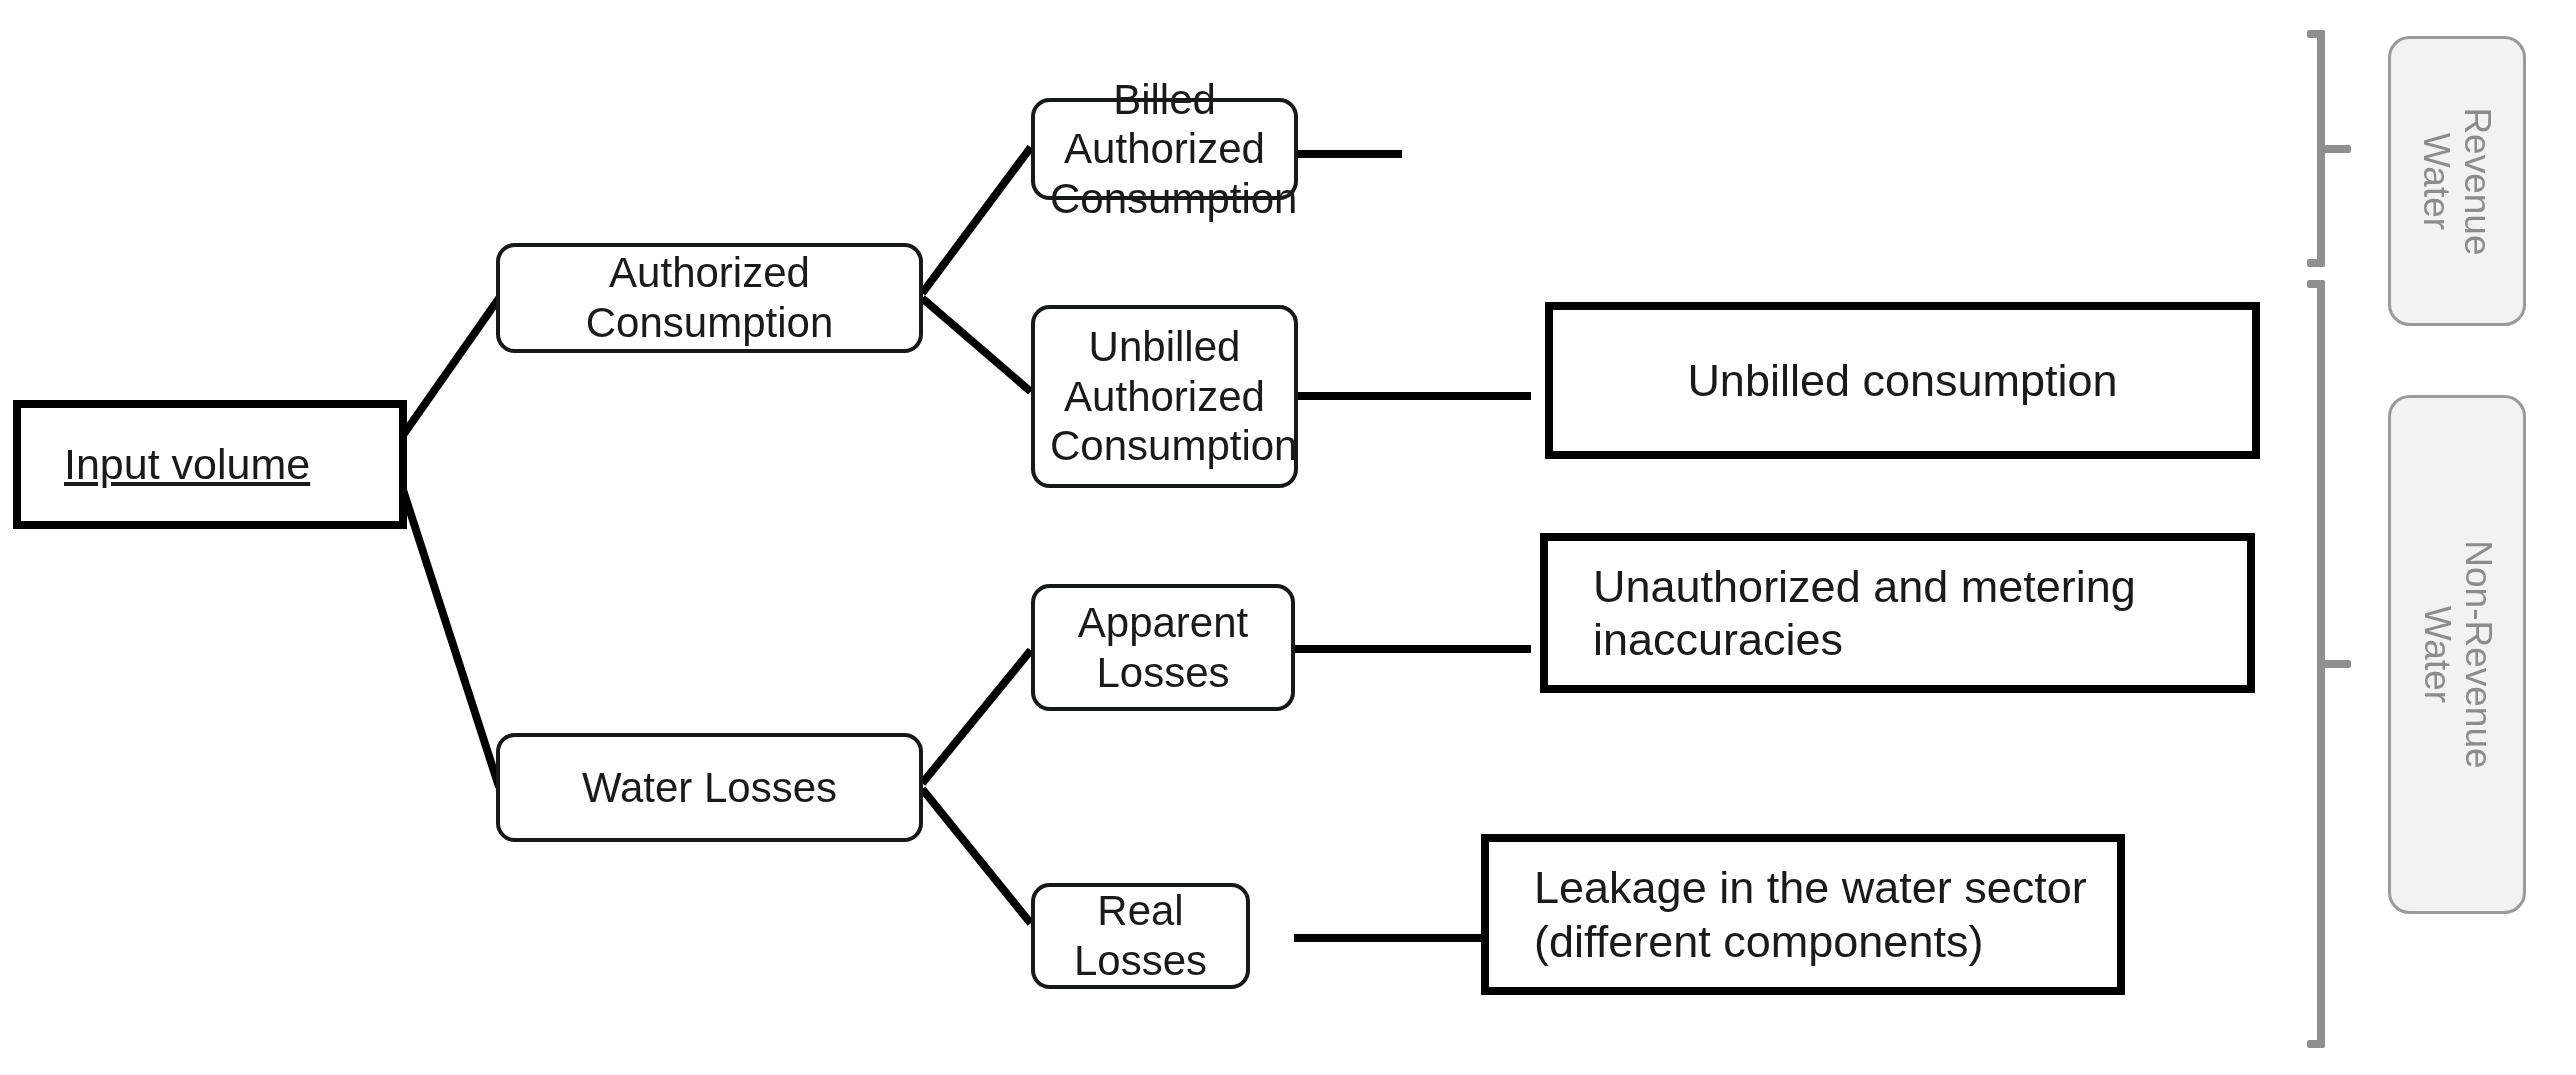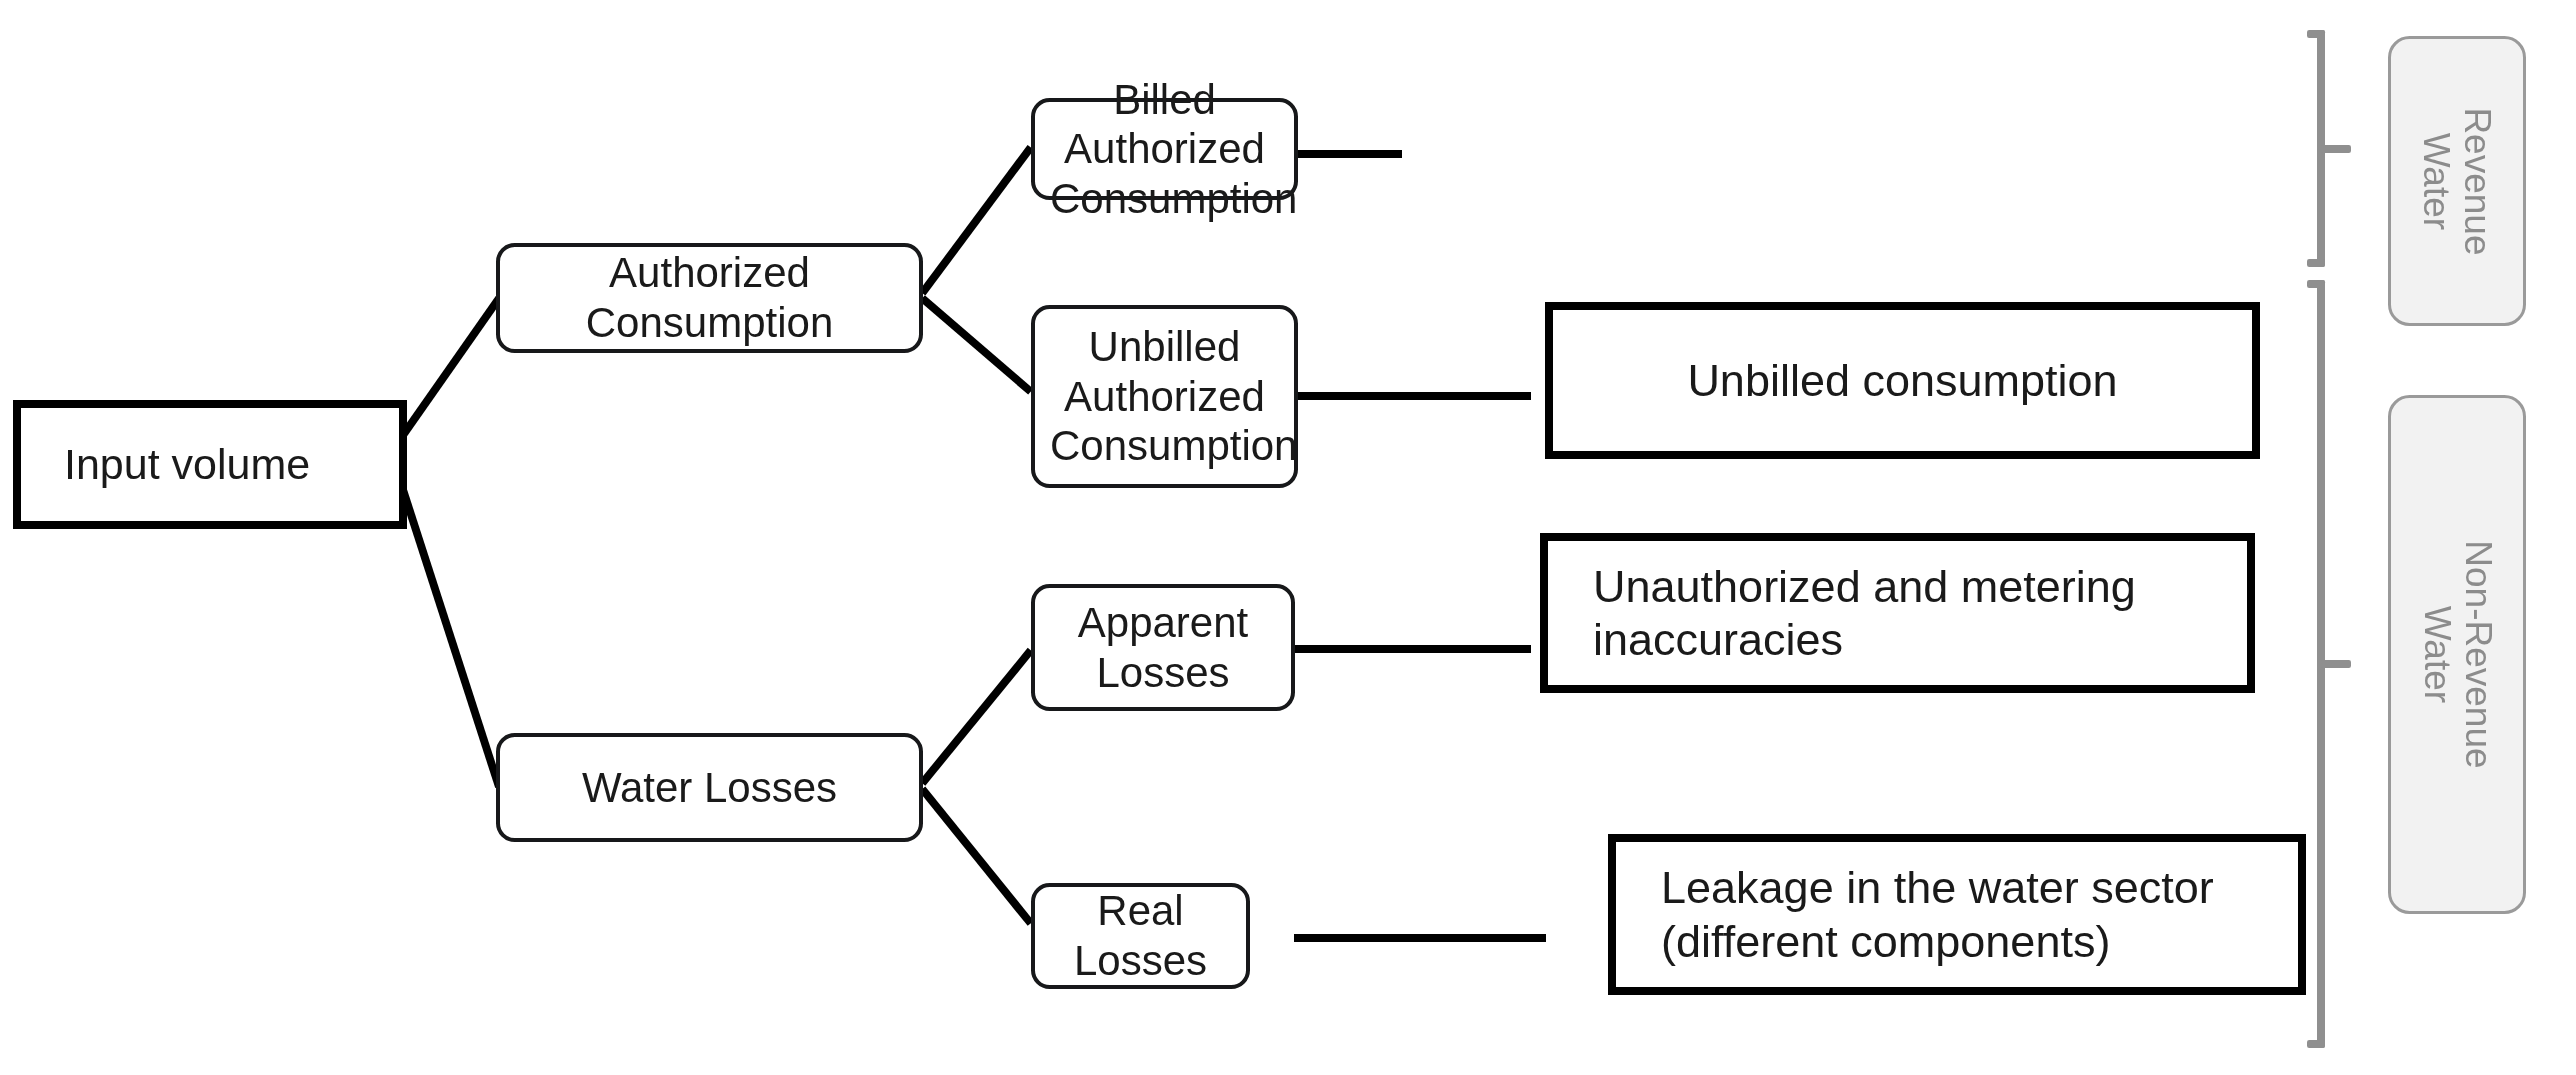--- a/index.html
+++ b/index.html
@@ -107,21 +107,21 @@
     <line x1="1283" y1="1090" x2="1434" y2="905" stroke="#000" stroke-width="11"></line>
 
     <line x1="1283" y1="1098" x2="1434" y2="1285" stroke="#000" stroke-width="11"></line>
   </svg>
 
   <div class="conn-h" style="left:1294px;top:150px;width:108px;"></div>
   <div class="conn-h" style="left:1294px;top:392px;width:237px;"></div>
   <div class="conn-h" style="left:1294px;top:645px;width:237px;"></div>
   <div class="conn-h" style="left:1294px;top:934px;width:252px;"></div>
 
-  <div class="node n-l1" style="left:13px;top:400px;width:394px;height:129px;">
+  <div class="node n-l1" style="left:13px;top:400px;width:394px;height:129px;text-decoration:underline;">
     <span class="lbl">Input volume</span>
   </div>
 
   <div class="node n-round" style="left:496px;top:243px;width:427px;height:110px;">
     <span class="lbl">
       <span>Authorized</span><br>
       <span>Consumption</span>
     </span>
   </div>
 
@@ -156,21 +156,21 @@
     <span class="lbl">Unbilled consumption</span>
   </div>
 
   <div class="node n-heavy left" style="left:1540px;top:533px;width:715px;height:160px;">
     <span class="lbl">
       <span>Unauthorized and metering</span><br>
       <span>inaccuracies</span>
     </span>
   </div>
 
-  <div class="node n-heavy left" style="left:1608px;top:834px;width:698px;height:161px;justify-content:flex-end;">
+  <div class="node n-heavy left" style="left:1481px;top:834px;width:644px;height:161px;justify-content:flex-end;">
     <span class="lbl">
       <span>Leakage in the water sector</span><br>
       <span>(different components)</span>
     </span>
   </div>
 
   <div class="bracket" style="left:2307px;top:30px;width:45px;height:237px;">
     <div class="arm top"></div>
     <div class="stem"></div>
     <div class="nub" style="top:115px;"></div>

